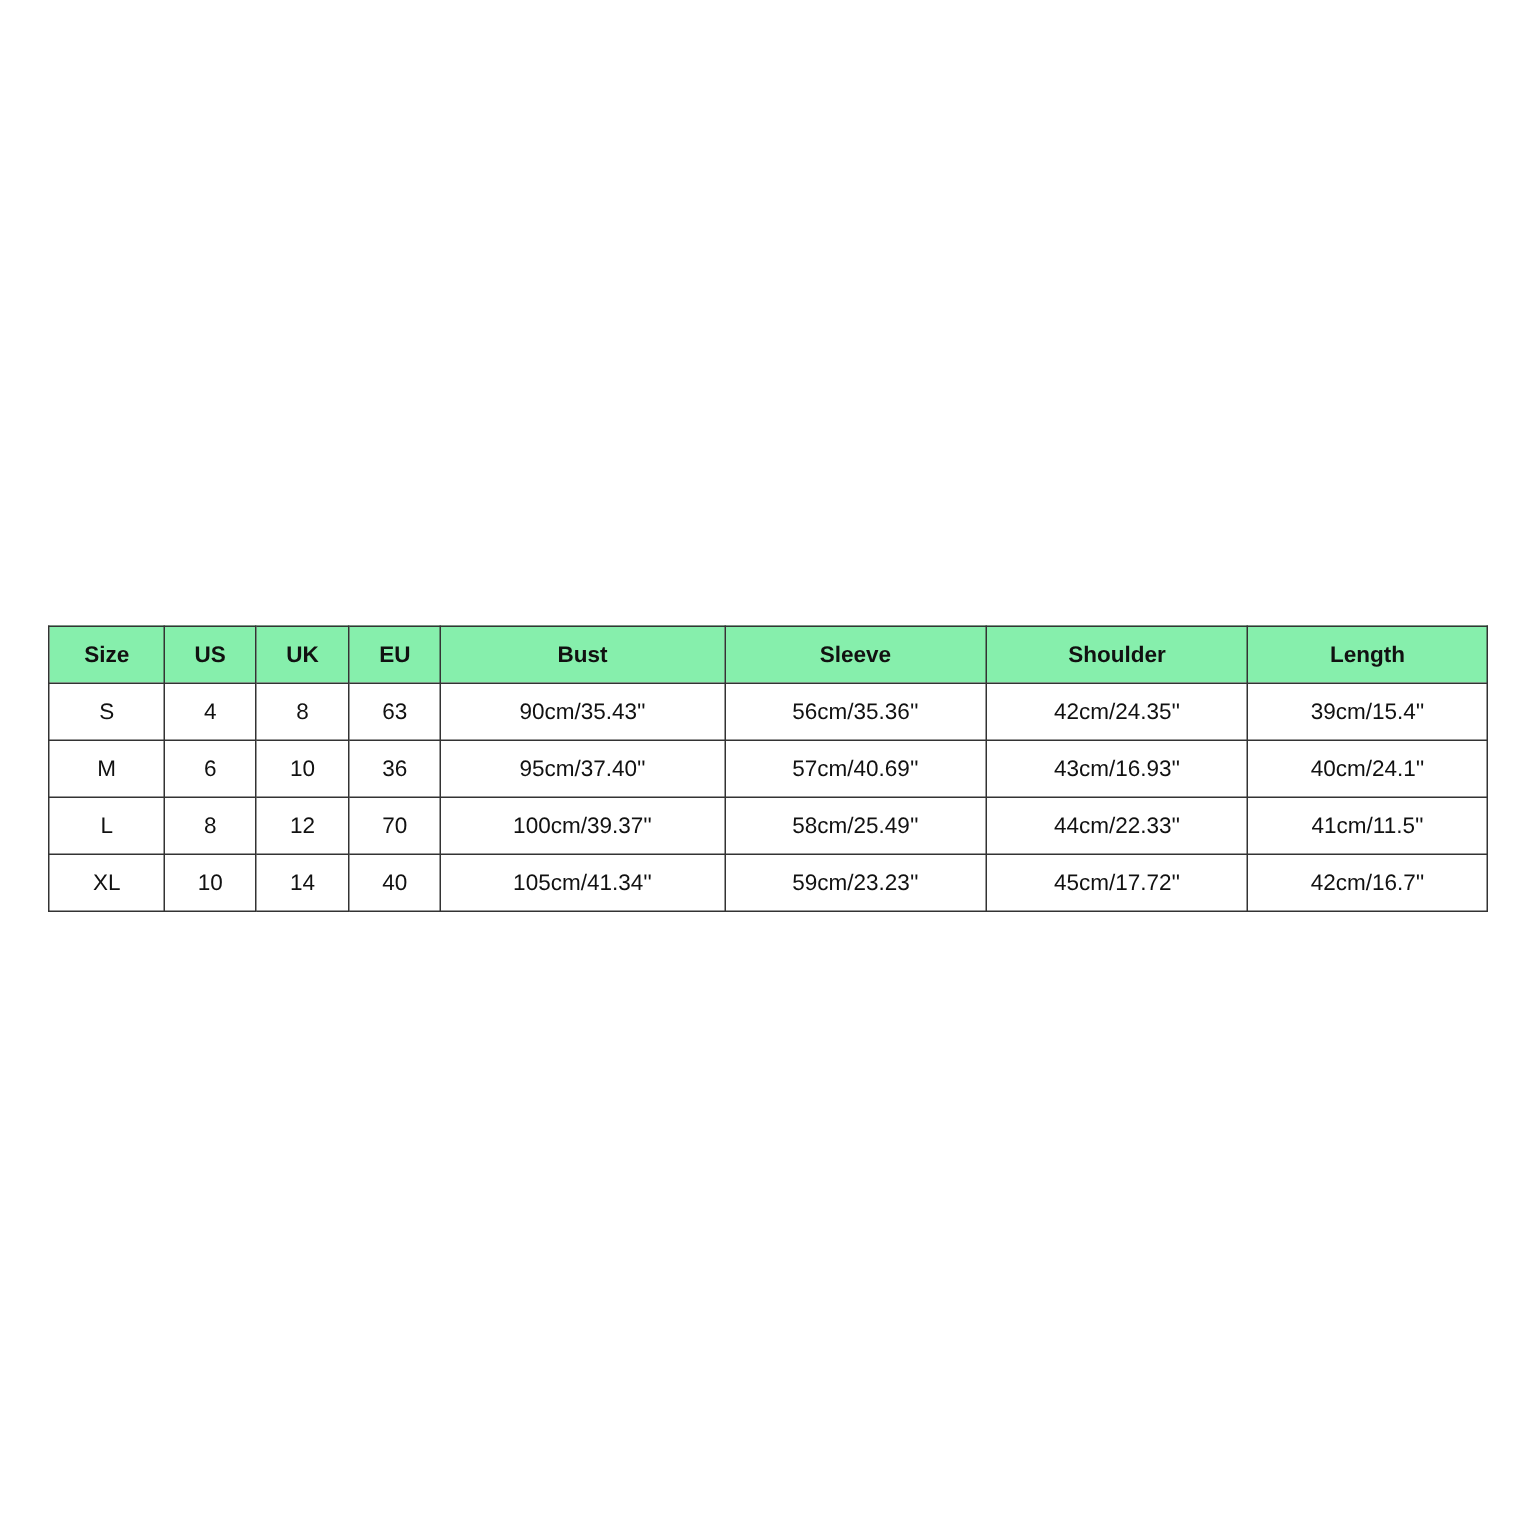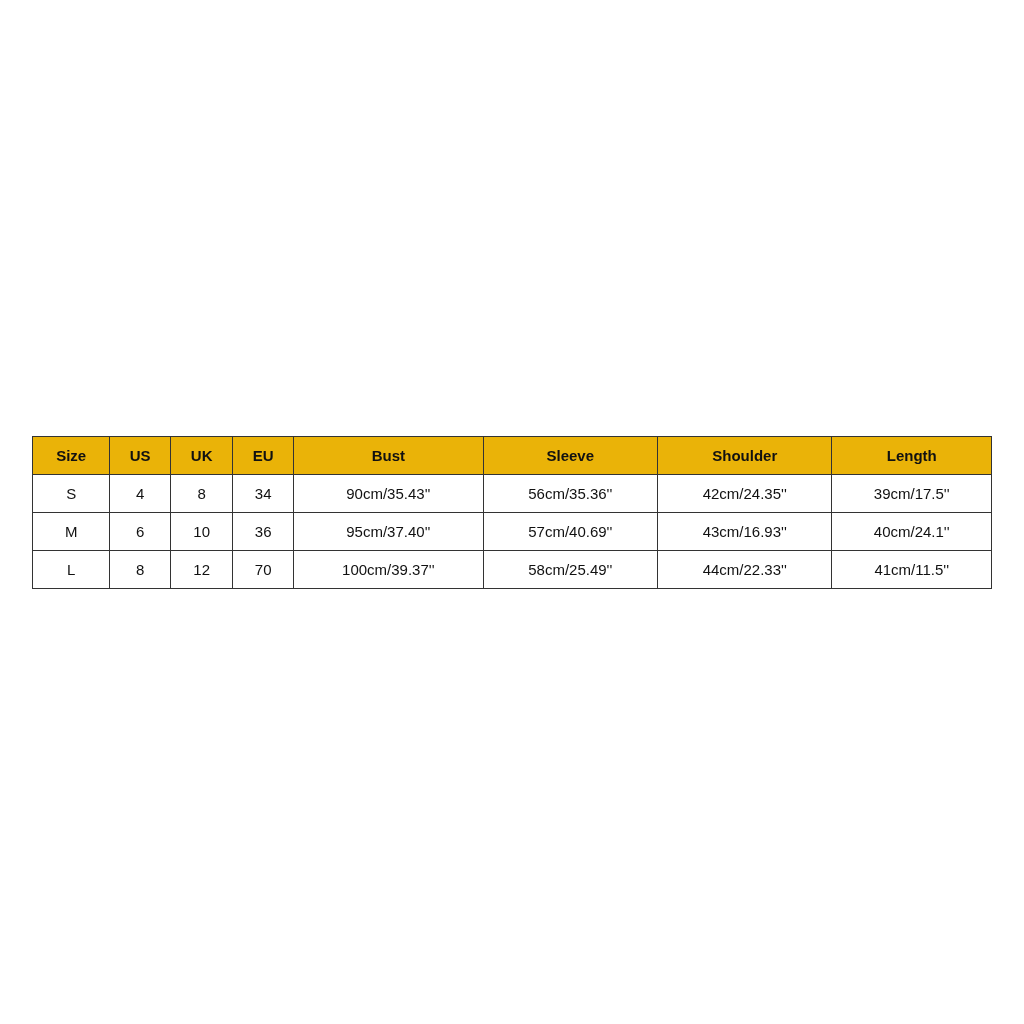--- a/index.html
+++ b/index.html
@@ -31,21 +31,21 @@
     th, td {
       border: 1.5px solid #333;
       text-align: center;
       padding: 10px 6px;
       font-size: 15px;
       color: #111;
     }
 
     th {
       font-weight: bold;
-      background: #eab308;
+      background: #86efac;
     }
 
     td {
       font-weight: normal;
     }
   </style>
 </head>
 <body>
 
 <div class="table-container">
@@ -62,25 +62,25 @@
           <th>Shoulder</th>
           <th>Length</th>
         </tr>
     </thead>
     <tbody id="table-body">
 
     <tr>
           <td>S</td>
           <td>4</td>
           <td>8</td>
-          <td>34</td>
+          <td>63</td>
           <td>90cm/35.43''</td>
           <td>56cm/35.36''</td>
           <td>42cm/24.35''</td>
-          <td>39cm/17.5''</td>
+          <td>39cm/15.4''</td>
         </tr>
         <tr>
           <td>M</td>
           <td>6</td>
           <td>10</td>
           <td>36</td>
           <td>95cm/37.40''</td>
           <td>57cm/40.69''</td>
           <td>43cm/16.93''</td>
           <td>40cm/24.1''</td>
@@ -88,15 +88,25 @@
         <tr>
           <td>L</td>
           <td>8</td>
           <td>12</td>
           <td>70</td>
           <td>100cm/39.37''</td>
           <td>58cm/25.49''</td>
           <td>44cm/22.33''</td>
           <td>41cm/11.5''</td>
         </tr>
+        <tr>
+          <td>XL</td>
+          <td>10</td>
+          <td>14</td>
+          <td>40</td>
+          <td>105cm/41.34''</td>
+          <td>59cm/23.23''</td>
+          <td>45cm/17.72''</td>
+          <td>42cm/16.7''</td>
+        </tr>
       </tbody>
   </table>
 </div>
 
 </body></html>

